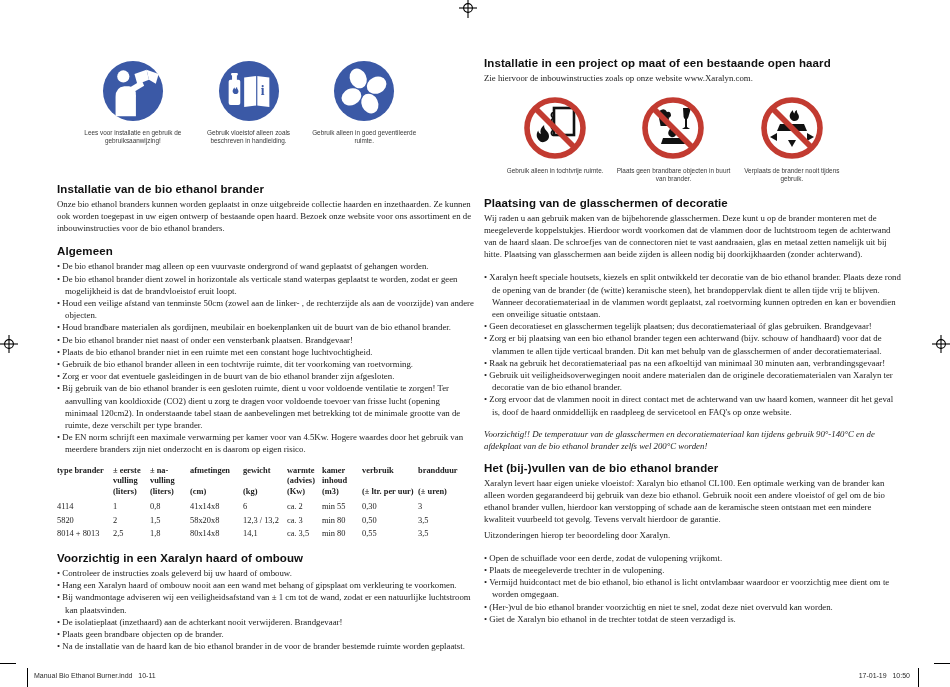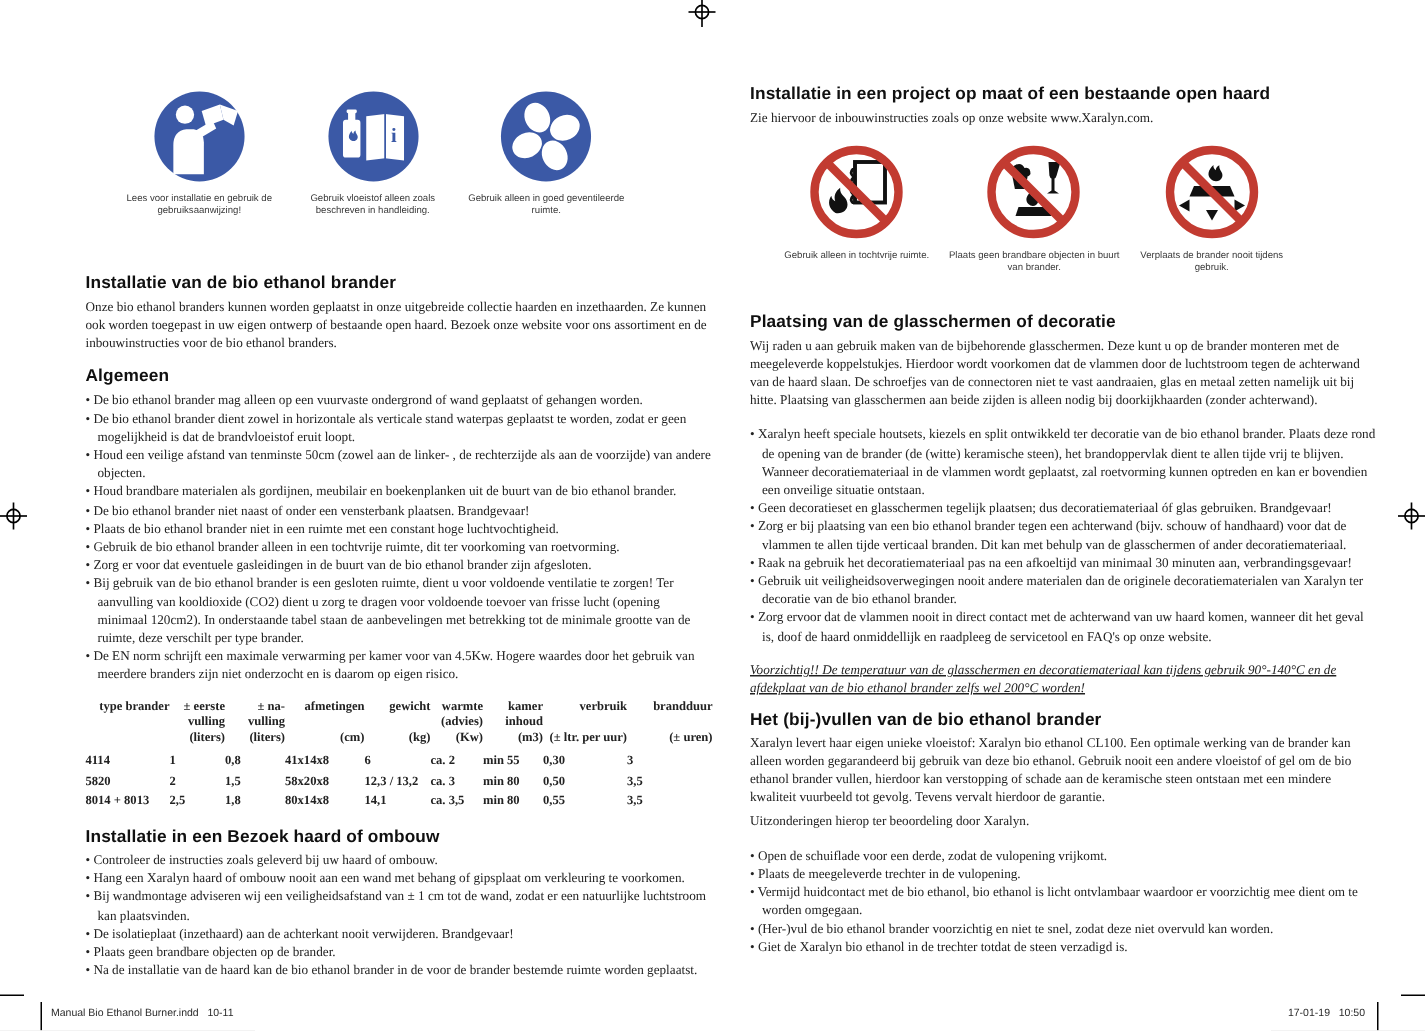--- a/index.html
+++ b/index.html
@@ -1,41 +1,41 @@
 <!DOCTYPE html>
 <html><head>
 <meta charset="utf-8">
 <style>
   html,body{margin:0;padding:0;background:#e9e9e9;}
   .sheet{position:relative;width:950px;height:687px;background:#ffffff;overflow:hidden;
          font-family:"Liberation Serif",serif;color:#222;}
   .col{position:absolute;top:0;width:418px;}
   .col-left{left:57px;}
-  .col-right{left:500px;}
+  .col-right{left:484px;}
 
   h2.sec{font-family:"Liberation Sans",sans-serif;font-weight:bold;font-size:11.5px;
          color:#101010;margin:0 0 3px 0;letter-spacing:.1px;}
   p.body{font-size:8.8px;line-height:12px;margin:0 0 11px 0;}
   p.tight{margin-bottom:4px;}
-  p.warning{font-style:italic;font-size:8.8px;line-height:12px;margin:10px 0 10px 0;text-decoration:underline;}
+  p.warning{font-style:italic;font-size:8.8px;line-height:12px;margin:10px 0 10px 0;}
   ul.bullets{list-style:none;margin:0 0 10px 0;padding:0;font-size:8.8px;line-height:12.2px;}
   ul.bullets li{padding-left:8px;text-indent:-8px;}
   ul.bullets li::before{content:"• ";}
 
   .icons-row{display:flex;justify-content:space-between;}
   .icons-row.mandatory{padding:0 53px 0 18px;margin-top:60px;}
   .icons-row.prohibit{padding:0 51px 0 12px;margin-top:12px;}
   .icon-block{width:130px;text-align:center;}
   .icon-block svg{display:block;margin:0 auto;}
   .icon-caption{font-family:"Liberation Sans",sans-serif;font-size:6.4px;line-height:8.2px;
                 color:#3a3a3a;margin-top:7px;}
 
   table.spec{border-collapse:collapse;width:418px;font-size:8.4px;margin:2px 0 12px 0;}
-  table.spec th,table.spec td{text-align:left;vertical-align:top;padding:0;font-weight:bold;}
-  table.spec th{font-weight:bold;text-align:right;}
+  table.spec th,table.spec td{text-align:left;vertical-align:top;padding:0;font-weight:normal;}
+  table.spec th{font-weight:bold;}
   table.spec th div{line-height:10.6px;min-height:10.6px;white-space:nowrap;}
   table.spec td{line-height:13.2px;white-space:nowrap;}
   table.spec thead th{padding-bottom:3px;}
 
   .footer-text{position:absolute;font-family:"Liberation Sans",sans-serif;font-size:7px;
                color:#2a2a2a;white-space:pre;}
   .crop{position:absolute;background:#000;}
   .regmark{position:absolute;}
 </style>
 </head>
@@ -199,21 +199,21 @@
             <td>14,1</td>
             <td>ca. 3,5</td>
             <td>min 80</td>
             <td>0,55</td>
             <td>3,5</td>
           </tr>
         </tbody>
       </table>
 
     <div>
-      <h2 class="sec">Installatie in een Bezoek haard of ombouw</h2>
+      <h2 class="sec">Voorzichtig in een Xaralyn haard of ombouw</h2>
       <ul class="bullets">
           <li>Controleer de instructies zoals geleverd bij uw haard of ombouw.</li>
           <li>Hang een Xaralyn haard of ombouw nooit aan een wand met behang of gipsplaat om verkleuring te voorkomen.</li>
           <li>Bij wandmontage adviseren wij een veiligheidsafstand van ± 1 cm tot de wand, zodat er een natuurlijke luchtstroom kan plaatsvinden.</li>
           <li>De isolatieplaat (inzethaard) aan de achterkant nooit verwijderen. Brandgevaar!</li>
           <li>Plaats geen brandbare objecten op de brander.</li>
           <li>Na de installatie van de haard kan de bio ethanol brander in de voor de brander bestemde ruimte worden geplaatst.</li>
         </ul>
     </div>
   </div>
@@ -261,21 +261,21 @@
             <path d="M47 37 l7 4 -7 4 Z"></path>
             <path d="M28 44 l4 7 4 -7 Z"></path>
           </g>
           <circle cx="32" cy="32" r="28" fill="none" stroke="#c23b31" stroke-width="5.6"></circle>
           <line x1="12.5" y1="12.5" x2="51.5" y2="51.5" stroke="#c23b31" stroke-width="5.6"></line>
         </svg>
         <div class="icon-caption">Verplaats de brander nooit tijdens gebruik.</div>
       </div>
     </div>
 
-    <div style="margin-top:26px;">
+    <div style="margin-top:14px;">
       <h2 class="sec">Plaatsing van de glasschermen of decoratie</h2>
       <p class="body">Wij raden u aan gebruik maken van de bijbehorende glasschermen. Deze kunt u op de brander monteren met de meegeleverde koppelstukjes. Hierdoor wordt voorkomen dat de vlammen door de luchtstroom tegen de achterwand van de haard slaan. De schroefjes van de connectoren niet te vast aandraaien, glas en metaal zetten namelijk uit bij hitte. Plaatsing van glasschermen aan beide zijden is alleen nodig bij doorkijkhaarden (zonder achterwand).</p>
       <ul class="bullets">
           <li>Xaralyn heeft speciale houtsets, kiezels en split ontwikkeld ter decoratie van de bio ethanol brander. Plaats deze rond de opening van de brander (de (witte) keramische steen), het brandoppervlak dient te allen tijde vrij te blijven. Wanneer decoratiemateriaal in de vlammen wordt geplaatst, zal roetvorming kunnen optreden en kan er bovendien een onveilige situatie ontstaan.</li>
           <li>Geen decoratieset en glasschermen tegelijk plaatsen; dus decoratiemateriaal óf glas gebruiken. Brandgevaar!</li>
           <li>Zorg er bij plaatsing van een bio ethanol brander tegen een achterwand (bijv. schouw of handhaard) voor dat de vlammen te allen tijde verticaal branden. Dit kan met behulp van de glasschermen of ander decoratiemateriaal.</li>
           <li>Raak na gebruik het decoratiemateriaal pas na een afkoeltijd van minimaal 30 minuten aan, verbrandingsgevaar!</li>
           <li>Gebruik uit veiligheidsoverwegingen nooit andere materialen dan de originele decoratiematerialen van Xaralyn ter decoratie van de bio ethanol brander.</li>
           <li>Zorg ervoor dat de vlammen nooit in direct contact met de achterwand van uw haard komen, wanneer dit het geval is, doof de haard onmiddellijk en raadpleeg de servicetool en FAQ's op onze website.</li>
         </ul>

